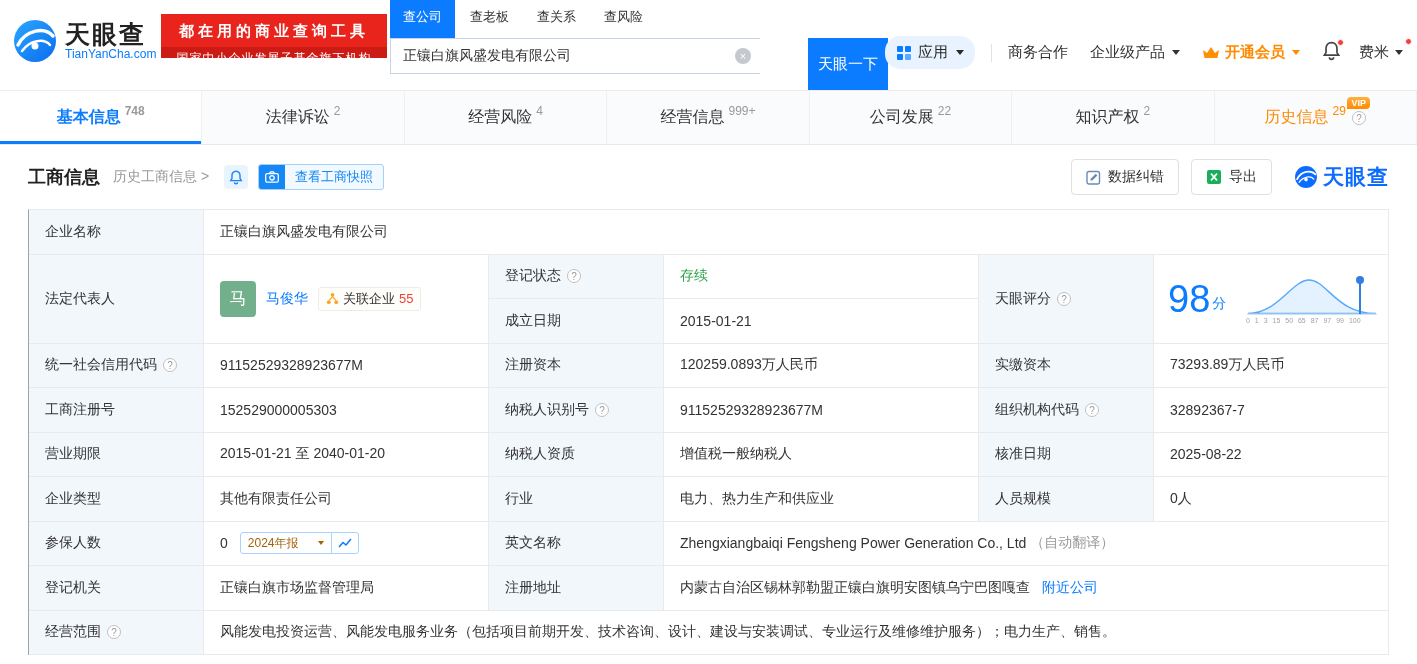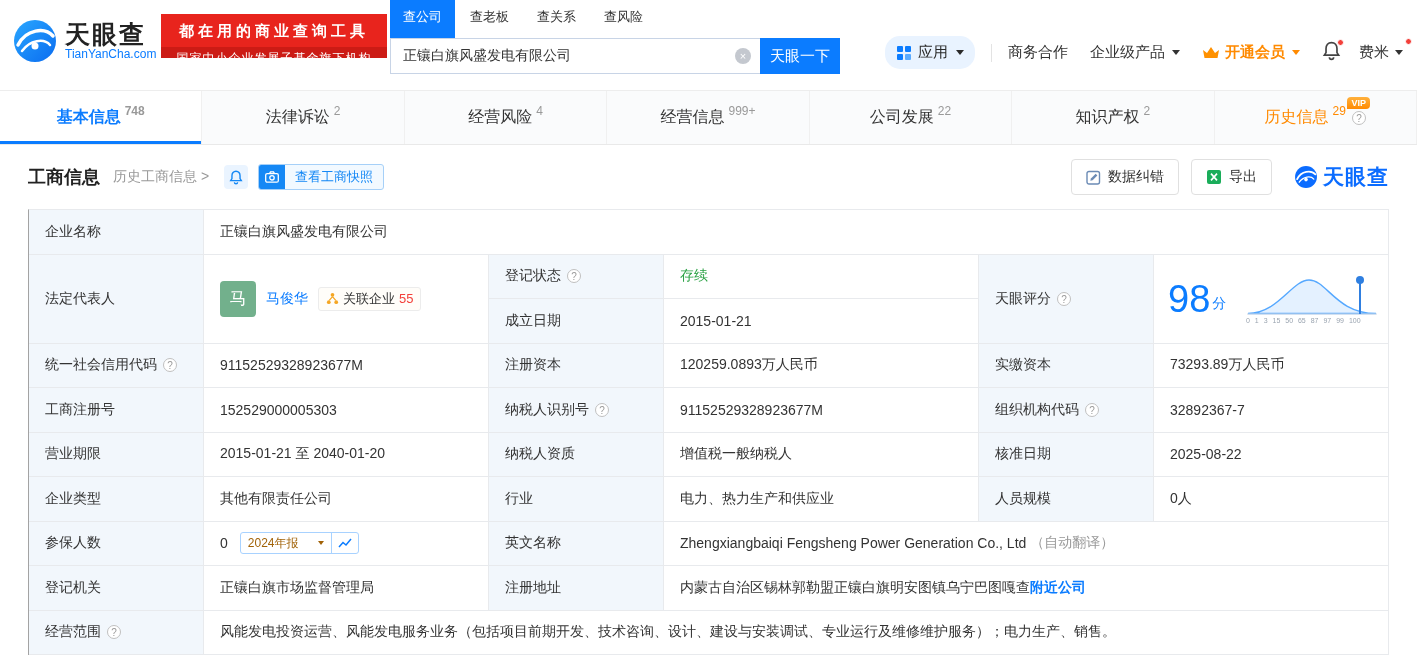--- a/index.html
+++ b/index.html
@@ -23,22 +23,22 @@
   .stab.active { background: #0b7cff; color: #fff; }
   .search-row { display: flex; margin-top: 0; }
   .search-input-wrap { position: relative; width: 370px; height: 36px;
     border: 1px solid #c8d4e6; border-right: none; background: #fff; }
   .search-input-wrap input { width: 100%; height: 100%; border: none; outline: none;
     padding: 0 32px 0 12px; font-size: 14px; color: #333; font-family: inherit; }
   .clear-icon { position: absolute; right: 9px; top: 50%; transform: translateY(-50%);
     width: 16px; height: 16px; border-radius: 50%; background: #c4c8cf; color: #fff;
     font-size: 11px; line-height: 16px; text-align: center; cursor: pointer; }
   .clear-icon::after { content: "\00d7"; }
-  .search-btn { width: 80px; height: 36px; background: #0b7cff; color: #fff;
-    font-size: 15px; border: none; cursor: pointer; font-family: inherit; }
+  .search-btn { width: 80px; height: 52px; background: #0b7cff; color: #fff;
+    font-size: 15px; border: none; cursor: pointer; font-family: inherit; margin-left: 48px; }
 
   .header-nav { position: absolute; right: 14px; top: 36px; display: flex; align-items: center; font-size: 15px; }
   .apps-chip { display: flex; align-items: center; gap: 6px; background: #e9f3ff;
     border-radius: 15px; padding: 7px 11px; cursor: pointer; color: #2a2a2a; }
   .nav-divider { width: 1px; height: 18px; background: #e3e3e3; margin: 0 16px; }
   .nav-item { margin-right: 22px; cursor: pointer; display: flex; align-items: center; gap: 5px; white-space: nowrap; }
   .nav-item.vip { color: #ff8a00; font-weight: bold; }
   .caret { display: inline-block; width: 0; height: 0; border-left: 4px solid transparent;
     border-right: 4px solid transparent; border-top: 5px solid currentColor; margin-left: 2px; }
   .bell-wrap { position: relative; margin-right: 18px; cursor: pointer; }
@@ -443,21 +443,21 @@
     <span class="gray" style="margin-left:4px;">（自动翻译）</span>
   </div>
   <div class="cell" style="grid-area:9/2/10/3">
     <span>正镶白旗市场监督管理局</span>
   </div>
   <div class="cell label" style="grid-area:9/3/10/4">
     <span>注册地址</span>
   </div>
   <div class="cell" style="grid-area:9/4/10/7">
     <span>内蒙古自治区锡林郭勒盟正镶白旗明安图镇乌宁巴图嘎查</span>
-    <a class="link" style="font-weight:bold;">附近公司</a>
+    <a class="link" style="margin-left:12px;">附近公司</a>
   </div>
 
   <div class="cell label" style="grid-area:10/1/11/2">
     <span>经营范围</span>
     <span class="q"></span>
   </div>
   <div class="cell" style="grid-area:10/2/11/7">
     <span class="nowrap">风能发电投资运营、风能发电服务业务（包括项目前期开发、技术咨询、设计、建设与安装调试、专业运行及维修维护服务）；电力生产、销售。</span>
   </div>
 

